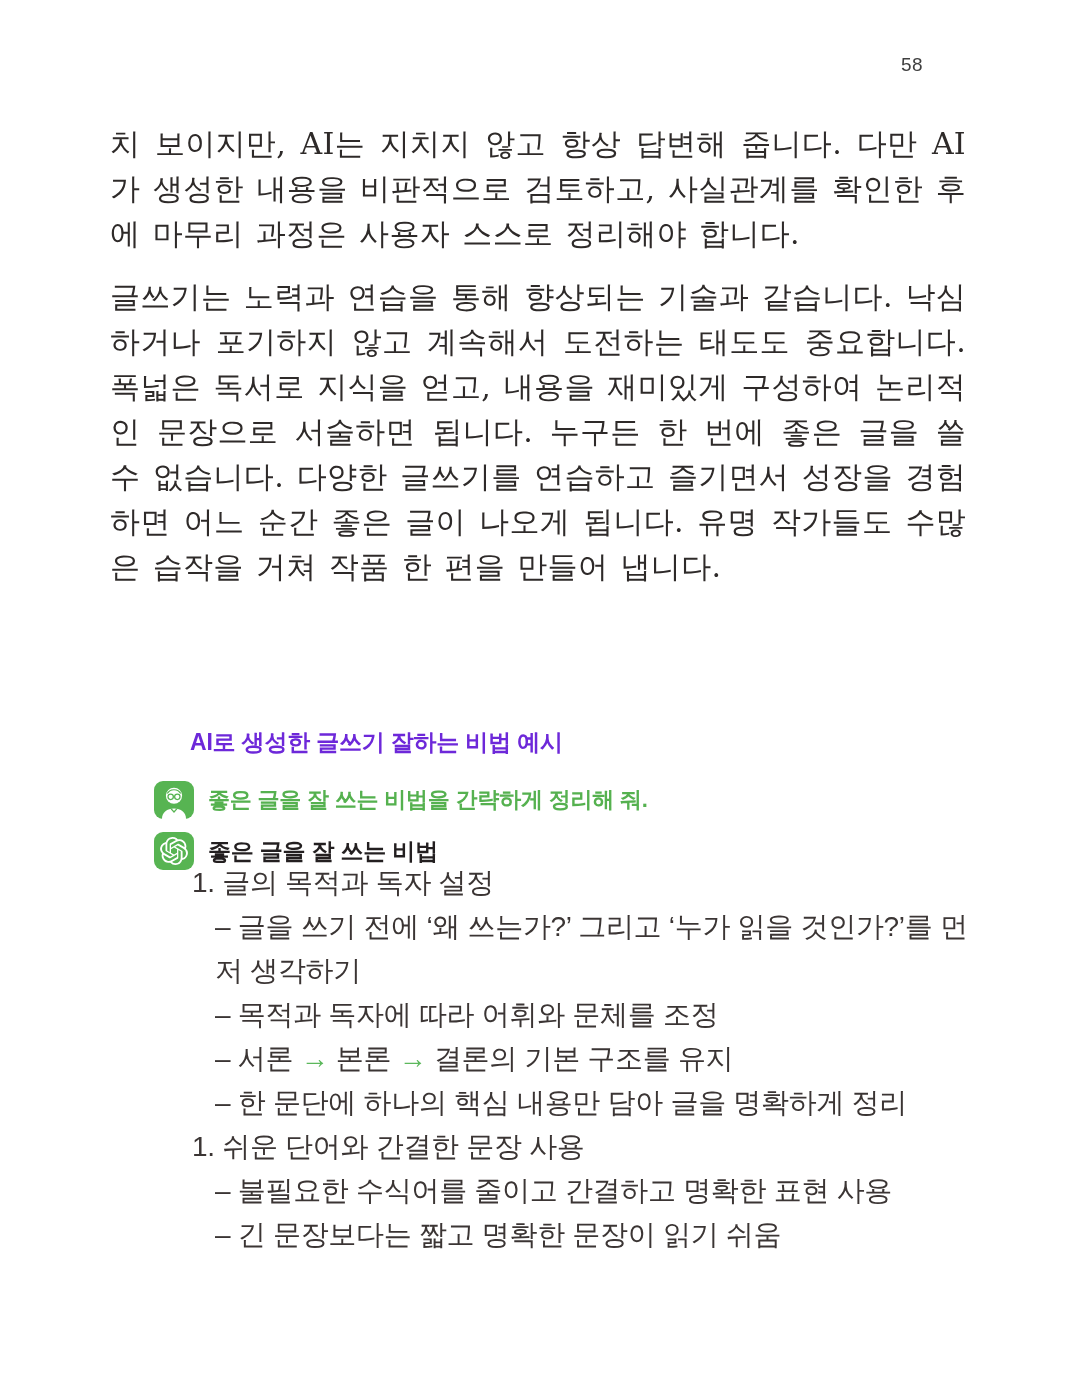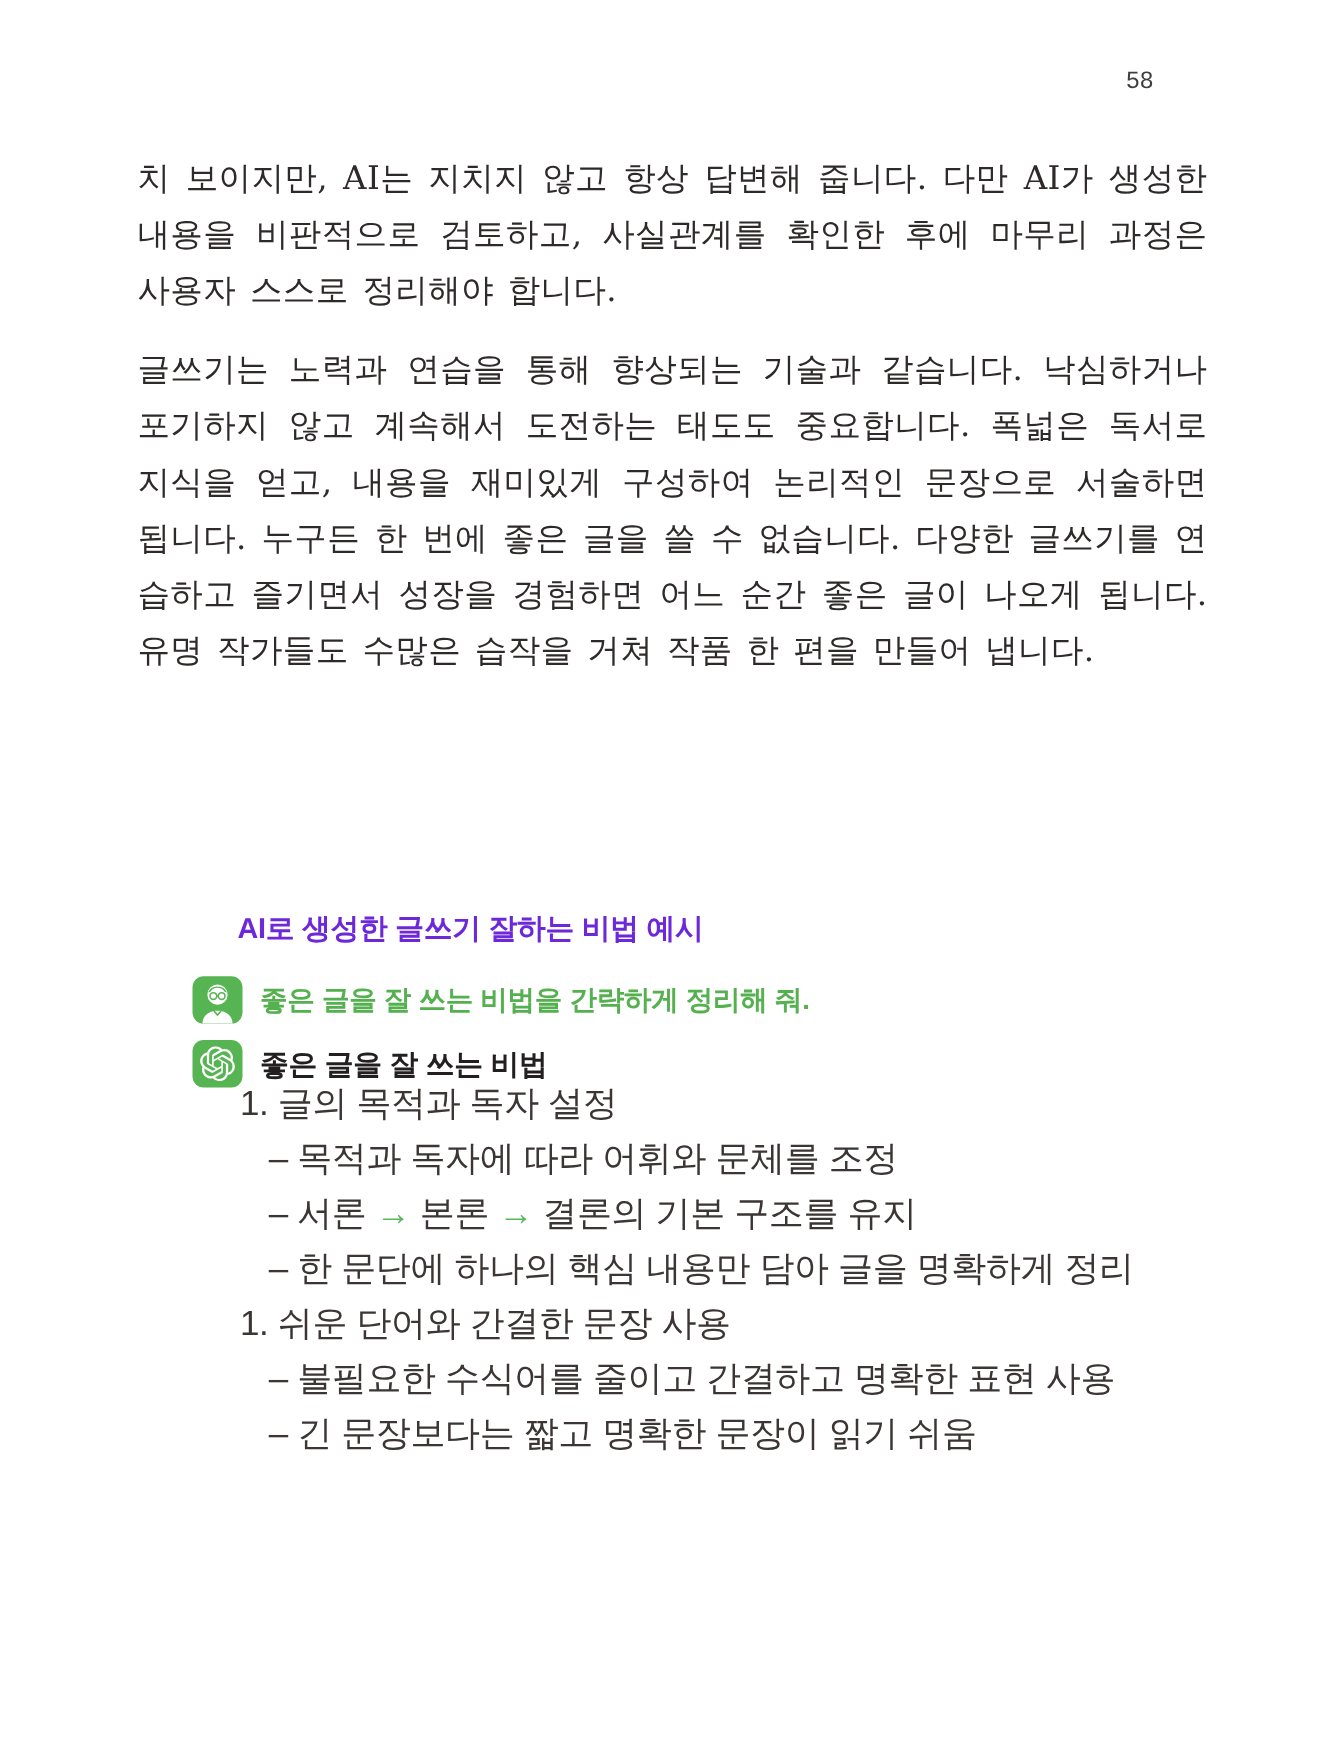--- a/index.html
+++ b/index.html
@@ -18,21 +18,21 @@
     font-size: 19px;
     color: #3f3f3f;
     letter-spacing: 0.5px;
   }
   
   #body-text {
     position: absolute;
     left: 110px; top: 121px;
     width: 856px;
     font-family: "DejaVu Serif", "Liberation Serif", serif;
-    font-size: 26px;
+    font-size: 30px;
     line-height: 45px;
     color: #2e2a29;
     text-align: justify;
     letter-spacing: 0.3px;
     word-spacing: 2.5px;
   }
   #body-text p { margin: 0 0 18px 0; }
   #body-text p:last-child { margin-bottom: 0; }
 
   
@@ -135,20 +135,21 @@
     <span class="chat-icon">
       <svg width="28" height="28" viewBox="0 0 24 24">
         <path fill="#ffffff" d="M22.2819 9.8211a5.9847 5.9847 0 0 0-.5157-4.9108 6.0462 6.0462 0 0 0-6.5098-2.9A6.0651 6.0651 0 0 0 4.9807 4.1818a5.9847 5.9847 0 0 0-3.9977 2.9 6.0462 6.0462 0 0 0 .7427 7.0966 5.98 5.98 0 0 0 .511 4.9107 6.051 6.051 0 0 0 6.5146 2.9001A5.9847 5.9847 0 0 0 13.2599 24a6.0557 6.0557 0 0 0 5.7718-4.2058 5.9894 5.9894 0 0 0 3.9977-2.9001 6.0557 6.0557 0 0 0-.7475-7.073zm-9.022 12.6081a4.4755 4.4755 0 0 1-2.8764-1.0408l.1419-.0804 4.7783-2.7582a.7948.7948 0 0 0 .3927-.6813v-6.7369l2.02 1.1686a.071.071 0 0 1 .038.0615v5.5826a4.504 4.504 0 0 1-4.4945 4.4849zm-9.6607-4.1254a4.4708 4.4708 0 0 1-.5346-3.0137l.142.0852 4.783 2.7582a.7712.7712 0 0 0 .7806 0l5.8428-3.3685v2.3324a.0804.0804 0 0 1-.0332.0615L9.74 19.9502a4.4992 4.4992 0 0 1-6.1408-1.6464zM2.3408 7.8956a4.485 4.485 0 0 1 2.3655-1.9728V11.6a.7664.7664 0 0 0 .3879.6765l5.8144 3.3543-2.0201 1.1685a.0757.0757 0 0 1-.071 0l-4.8303-2.7865A4.504 4.504 0 0 1 2.3408 7.8956zm16.5963 3.8558L13.1038 8.364 15.1192 7.2a.0757.0757 0 0 1 .071 0l4.8303 2.7913a4.4944 4.4944 0 0 1-.6765 8.1042v-5.6772a.79.79 0 0 0-.4069-.667zm2.0107-3.0231l-.142-.0852-4.7735-2.7818a.7759.7759 0 0 0-.7854 0L9.409 9.2297V6.8974a.0662.0662 0 0 1 .0284-.0615l4.8303-2.7866a4.4992 4.4992 0 0 1 6.6802 4.66zM8.3065 12.863l-2.02-1.1638a.0804.0804 0 0 1-.038-.0567V6.0742a4.4992 4.4992 0 0 1 7.3757-3.4537l-.142.0805L8.704 5.459a.7948.7948 0 0 0-.3927.6813zm1.0976-2.3654l2.602-1.4998 2.6069 1.4998v2.9994l-2.5974 1.4997-2.6067-1.4997z"></path>
       </svg>
     </span>
     <span id="assistant-title-text">좋은 글을 잘 쓰는 비법</span>
   </div>
 
   <div id="tips-list">
     <div class="row num-row">1. 글의 목적과 독자 설정</div>
+    <div class="row sub-row">– 글을 쓰기 전에 ‘왜 쓰는가?’ 그리고 ‘누가 읽을 것인가?’를 먼저 생각하기</div>
     <div class="row sub-row">– 목적과 독자에 따라 어휘와 문체를 조정</div>
     <div class="row sub-row"><span>– 서론 </span><span class="arrow">→</span><span> 본론 </span><span class="arrow">→</span><span> 결론의 기본 구조를 유지</span></div>
     <div class="row sub-row">– 한 문단에 하나의 핵심 내용만 담아 글을 명확하게 정리</div>
     <div class="row num-row">1. 쉬운 단어와 간결한 문장 사용</div>
     <div class="row sub-row">– 불필요한 수식어를 줄이고 간결하고 명확한 표현 사용</div>
     <div class="row sub-row">– 긴 문장보다는 짧고 명확한 문장이 읽기 쉬움</div>
   </div>
 
 
 </div>

